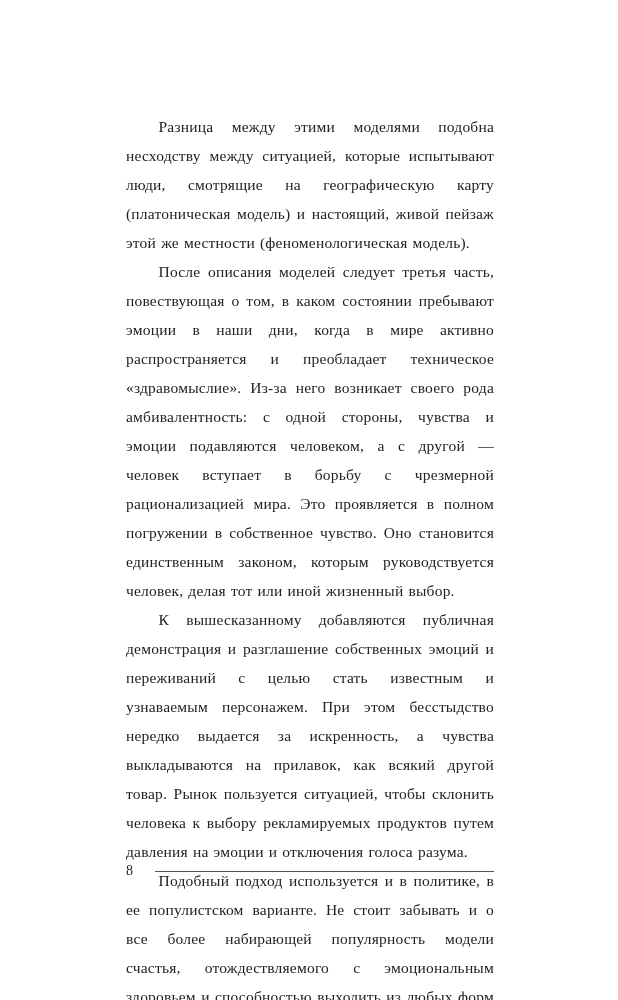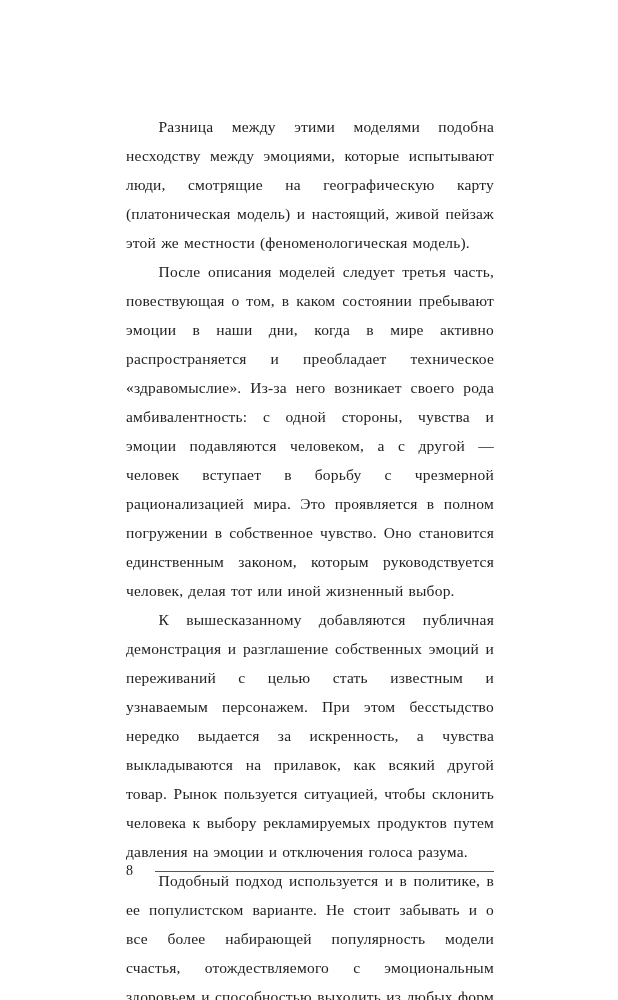--- a/index.html
+++ b/index.html
@@ -48,21 +48,21 @@
   .footer .rule {
     flex: 1;
     height: 0;
     border-top: 1px solid #555555;
   }
 </style>
 </head>
 <body>
 
 <div class="page">
-  <p>Разница между этими моделями подобна несходству между эмоциями, которые испытывают люди, смотрящие на географическую карту (платоническая модель) и настоящий, живой пейзаж этой же местности (феноменологическая модель).</p>
+  <p>Разница между этими моделями подобна несходству между ситуацией, которые испытывают люди, смотрящие на географическую карту (платоническая модель) и настоящий, живой пейзаж этой же местности (феноменологическая модель).</p>
   <p>После описания моделей следует третья часть, повествующая о том, в каком состоянии пребывают эмоции в наши дни, когда в мире активно распространяется и преобладает техническое «здравомыслие». Из-за него возникает своего рода амбивалентность: с одной стороны, чувства и эмоции подавляются человеком, а с другой — человек вступает в борьбу с чрезмерной рационализацией мира. Это проявляется в полном погружении в собственное чувство. Оно становится единственным законом, которым руководствуется человек, делая тот или иной жизненный выбор.</p>
   <p>К вышесказанному добавляются публичная демонстрация и разглашение собственных эмоций и переживаний с целью стать известным и узнаваемым персонажем. При этом бесстыдство нередко выдается за искренность, а чувства выкладываются на прилавок, как всякий другой товар. Рынок пользуется ситуацией, чтобы склонить человека к выбору рекламируемых продуктов путем давления на эмоции и отключения голоса разума.</p>
   <p>Подобный подход используется и в политике, в ее популистском варианте. Не стоит забывать и о все более набирающей популярность модели счастья, отождествляемого с эмоциональным здоровьем и способностью выходить из любых форм страдания с минимальными потерями (для описания этого умения даже придумали новое и совершенно бесполезное слово: «резилентность»).</p>
 </div>
 
 <div class="footer">
   <span class="pagenum">8</span>
   <span class="rule"></span>
 </div>
 

